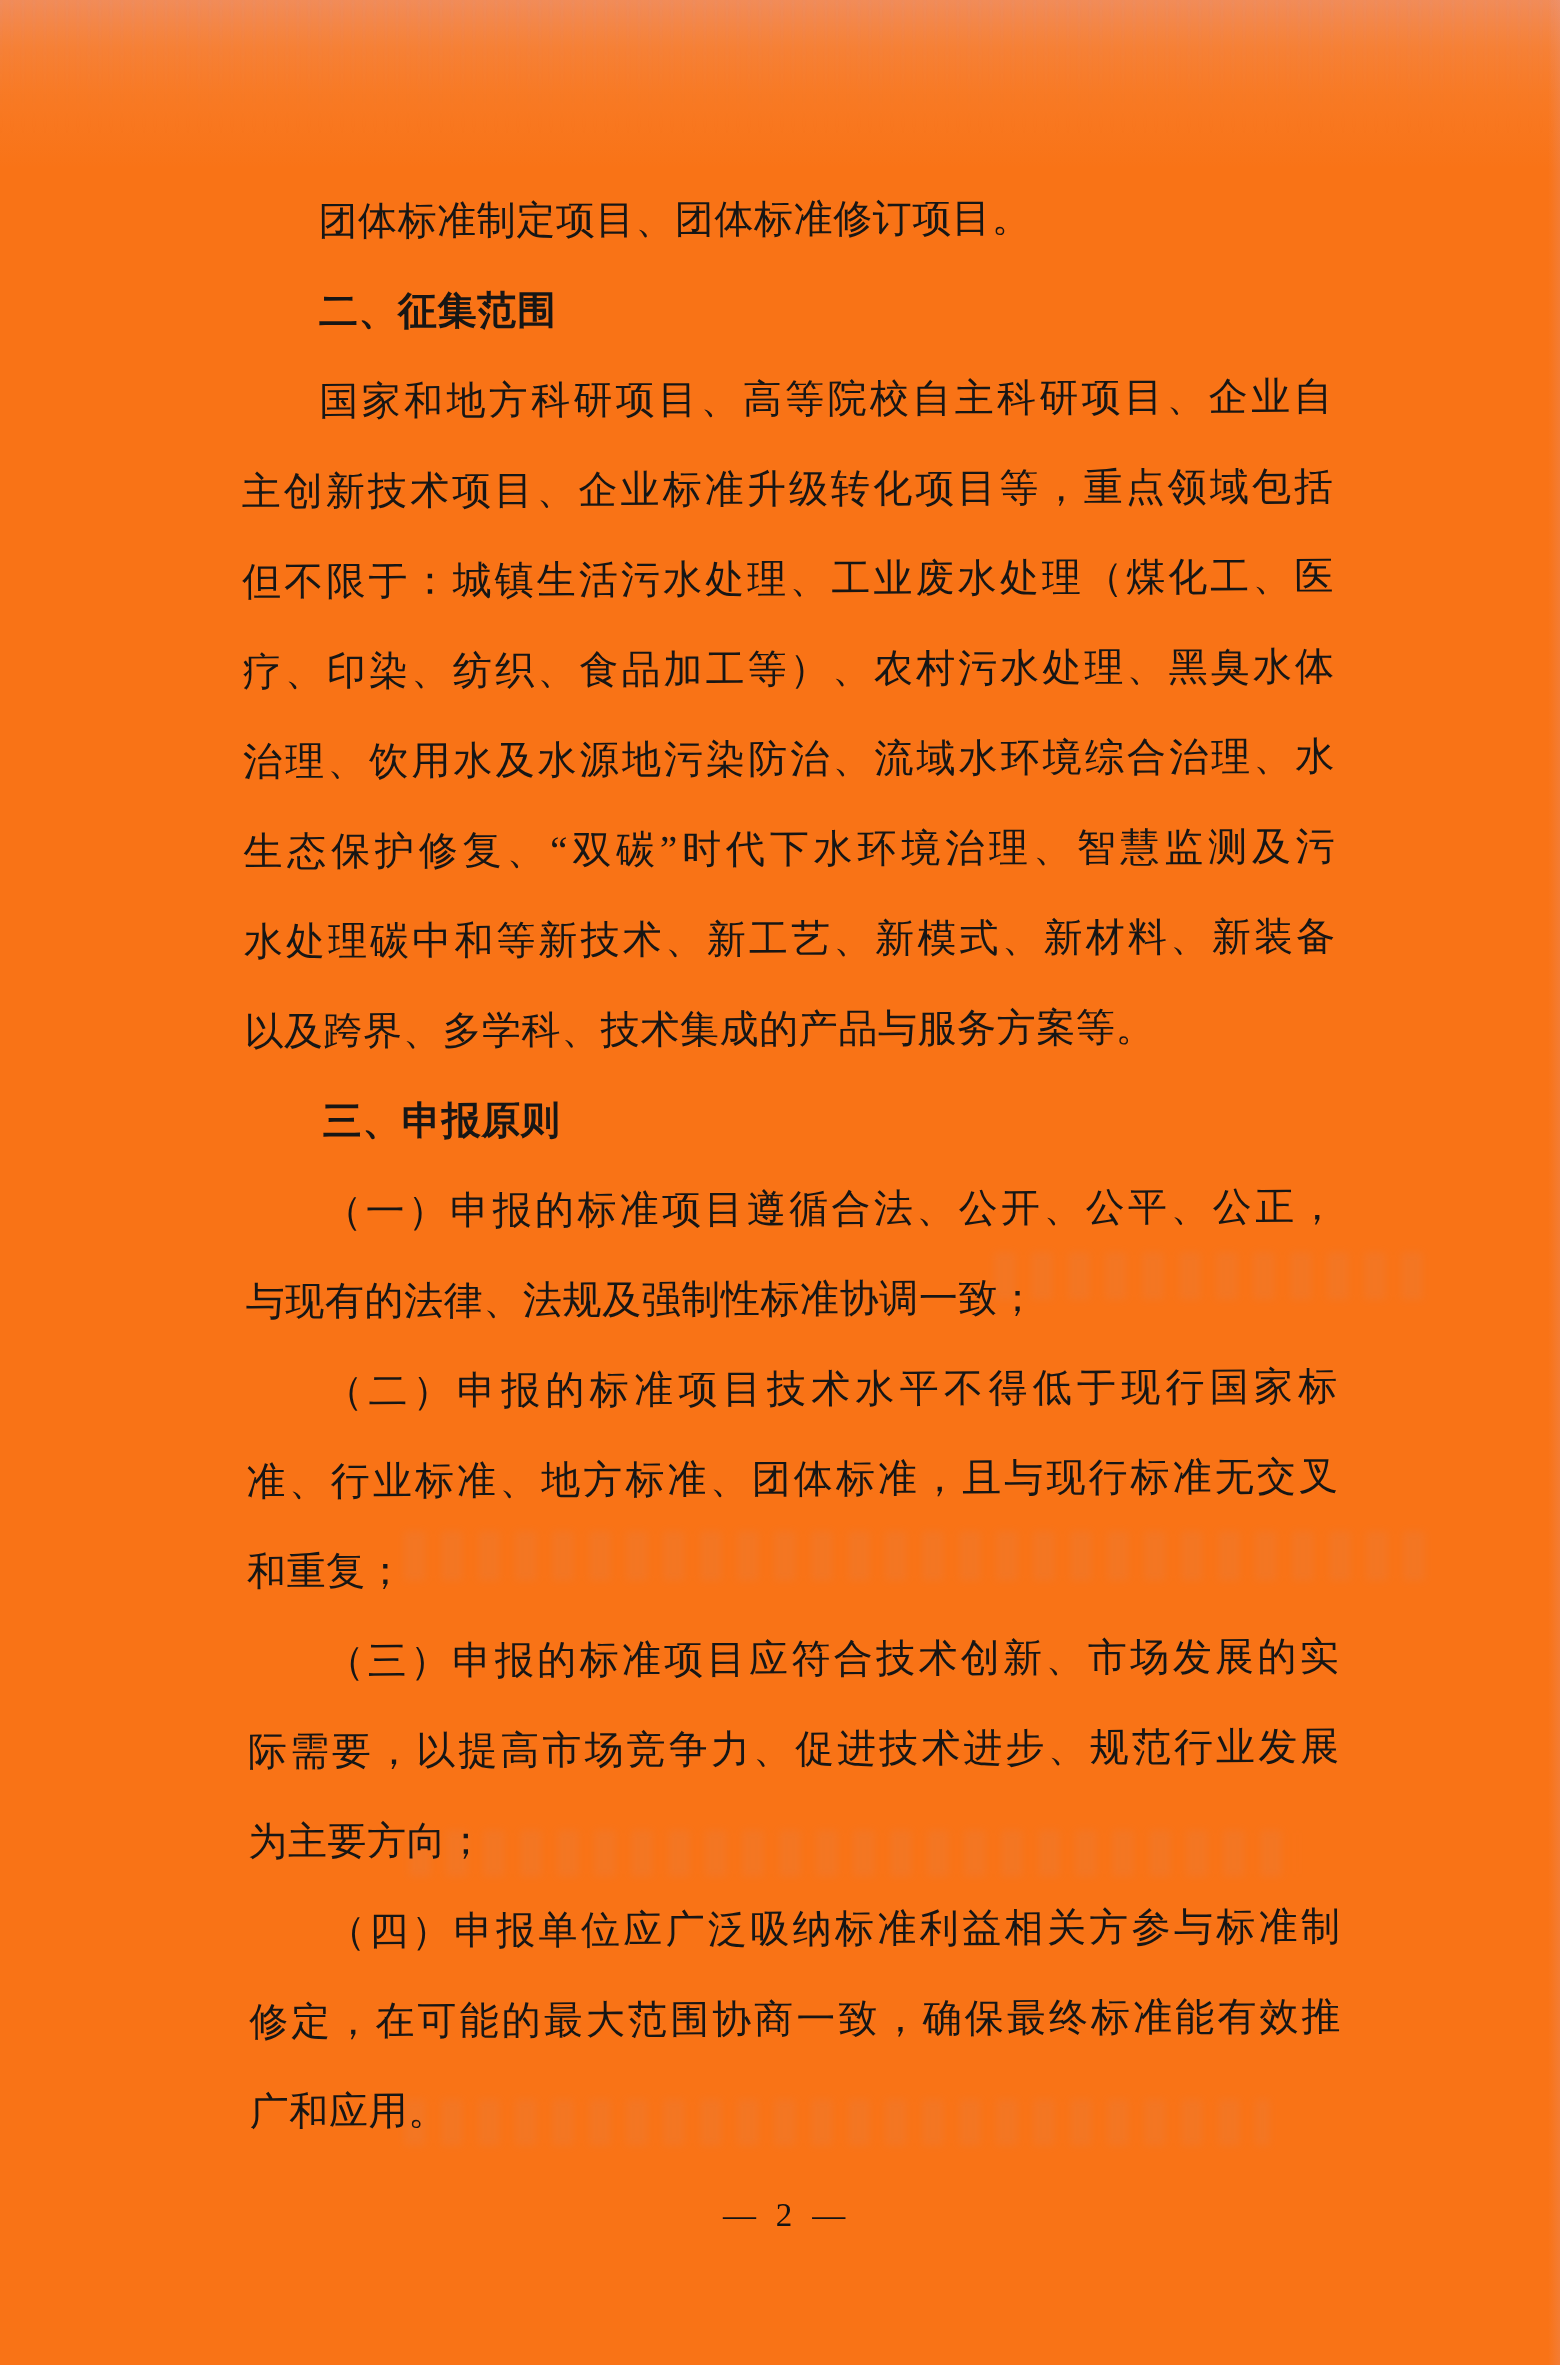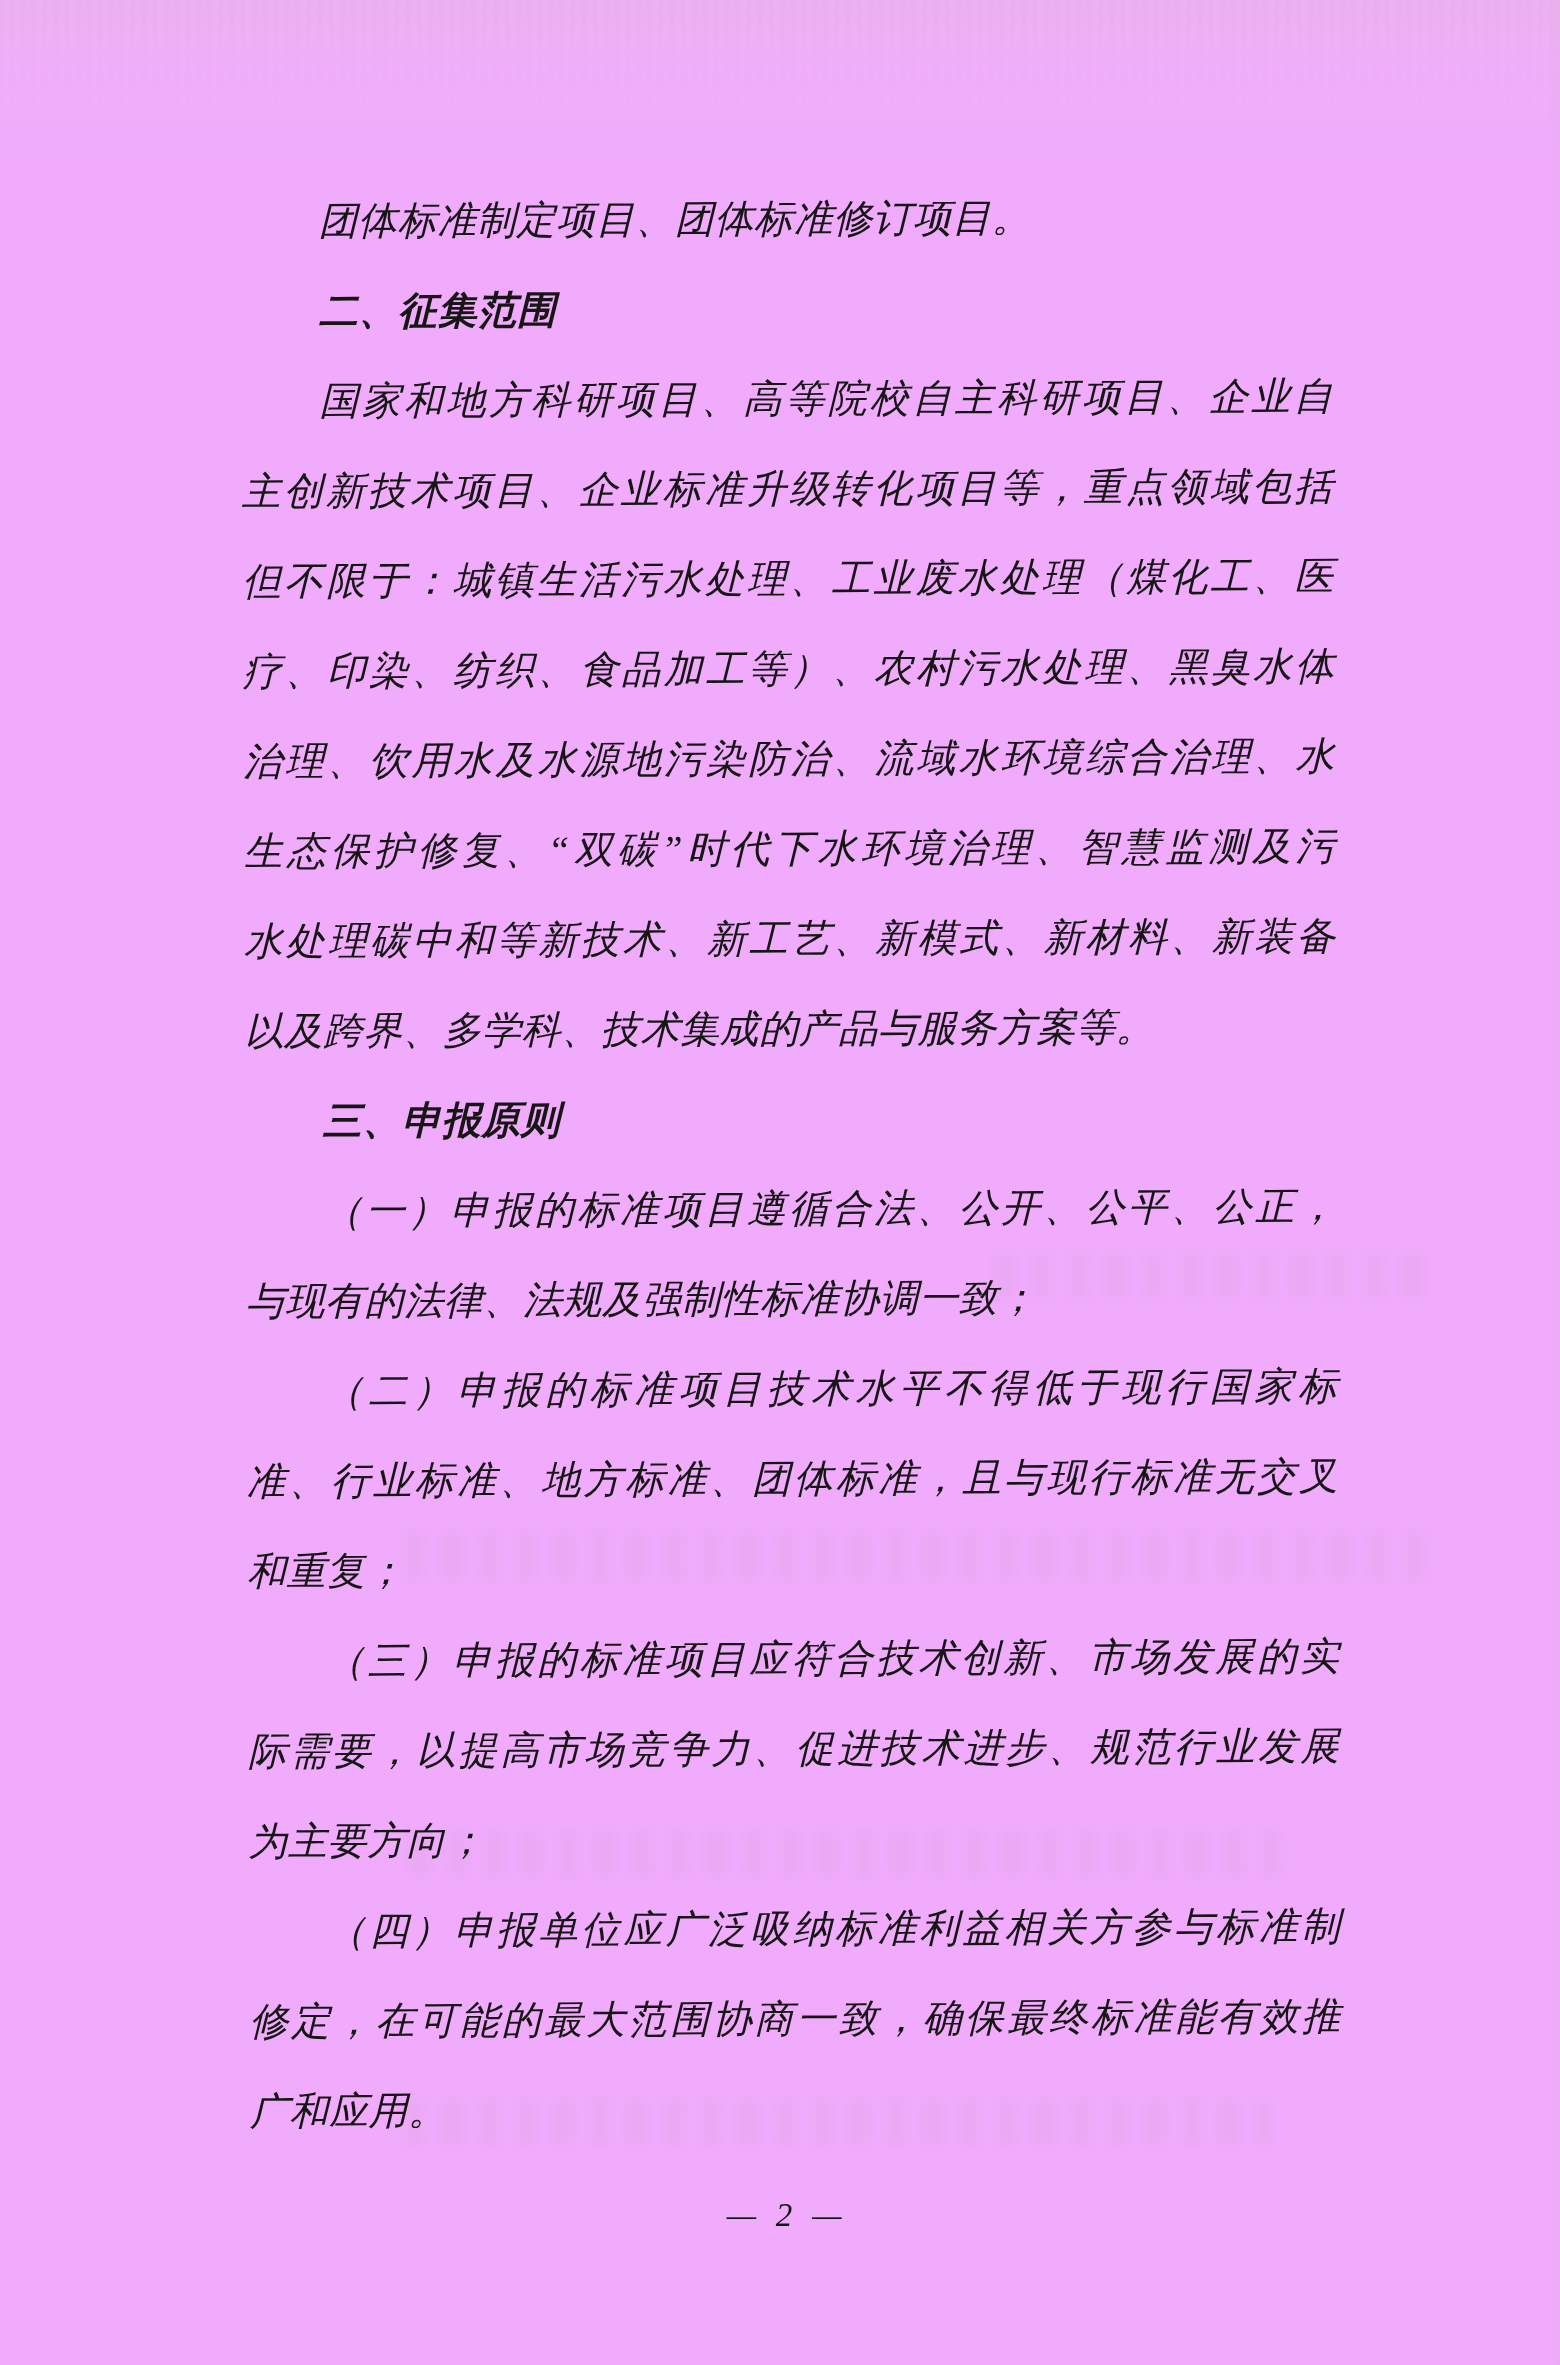--- a/index.html
+++ b/index.html
@@ -9,24 +9,23 @@
   body {
     width: 1561px;
     height: 2366px;
     background: #ffffff;
     overflow: hidden;
   }
   .page {
     position: relative;
     width: 1561px;
     height: 2366px;
-    background: #f0abfc;
+    background: #f97316;
     overflow: hidden;
     font-family: "Liberation Serif", "DejaVu Serif", serif;
-    font-style: italic;
   }
 
   
   .scan-tint-top {
     position: absolute;
     top: 0; left: 0; right: 0;
     height: 175px;
     background: linear-gradient(180deg,
       rgba(226,188,216,0.34) 0px,
       rgba(230,200,222,0.16) 47px,

